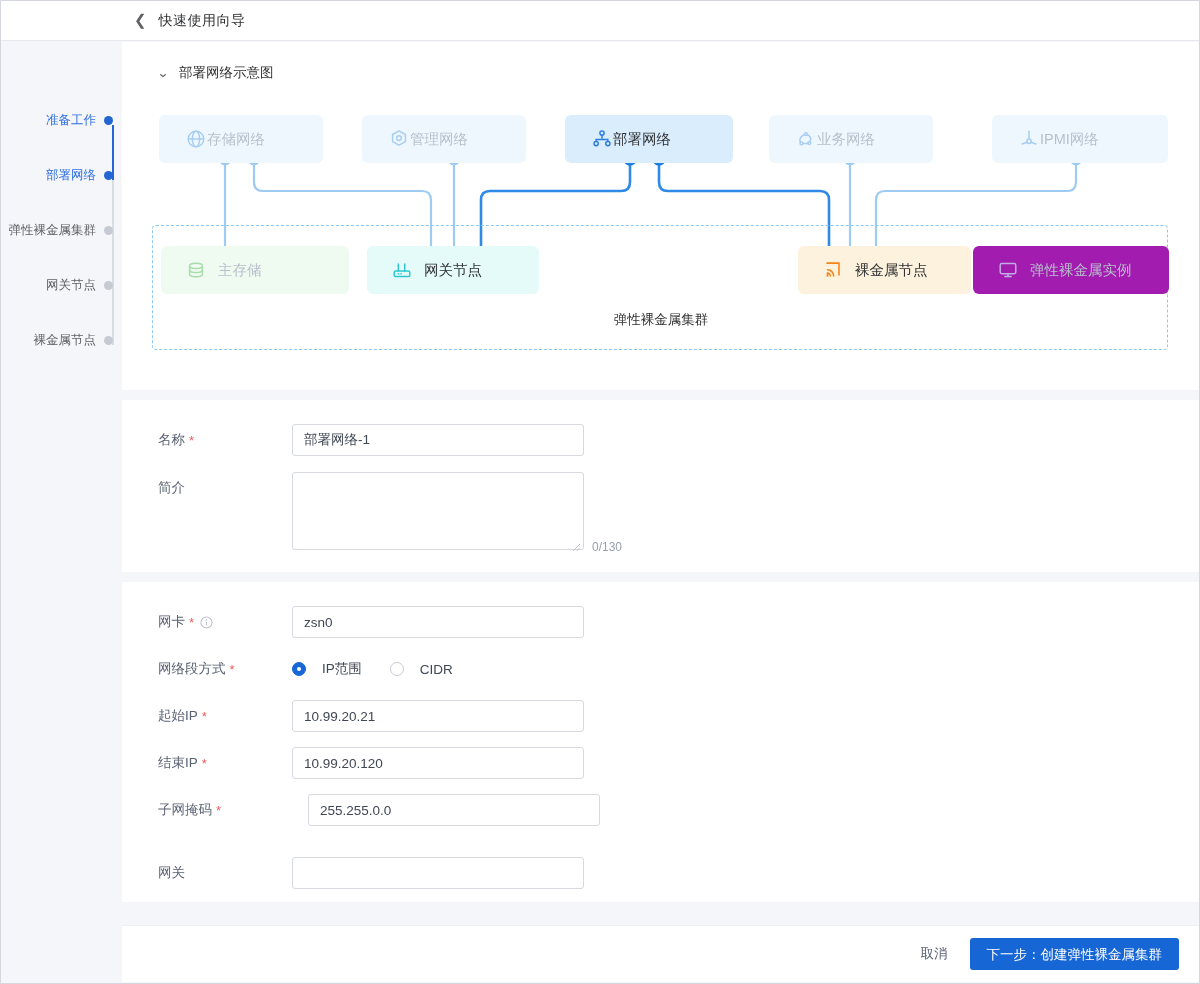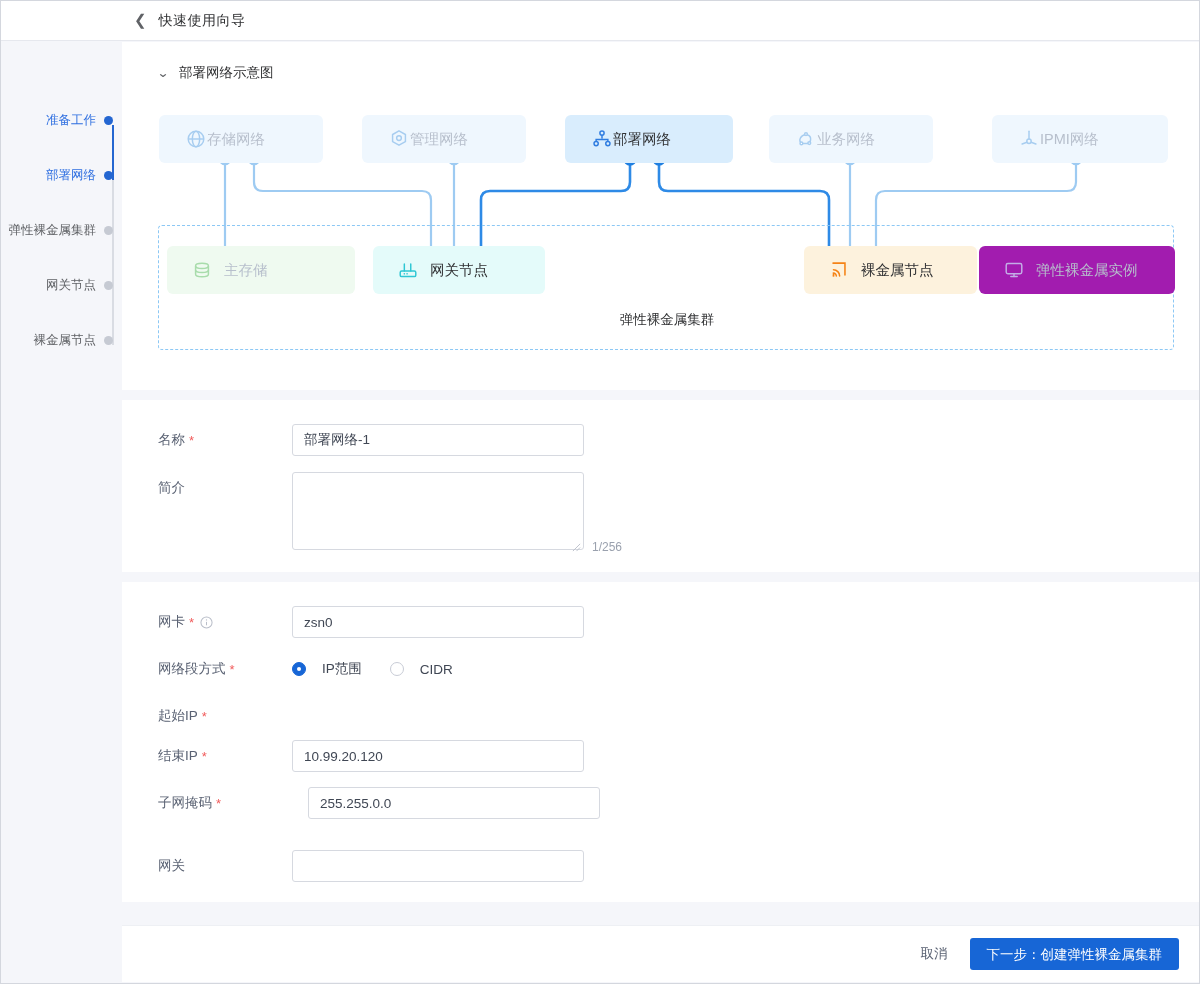--- a/index.html
+++ b/index.html
@@ -99,21 +99,21 @@
     background: #eff7fe;
     display: flex; align-items: center;
     cursor: pointer;
   }
   .net-card.selected { background: #d9edfd; }
   .net-card .ic { width: 22px; height: 22px; margin-left: 26px; flex:0 0 auto; }
   .net-card .lbl { margin-left: 0; font-size: 14.5px; color: #b7bfcc; white-space: nowrap; }
   .net-card.selected .lbl { color: #303133; }
 
   .cluster-box {
-    position: absolute; left: 7px; top: 123px;
+    position: absolute; left: 1px; top: 123px;
     width: 1016px; height: 125px;
     border: 1.5px dashed #8cc8f5; border-radius: 4px;
   }
   .cluster-caption {
     position: absolute; left: 0; top: 85px; width: 1016px;
     text-align: center; font-size: 13.5px; color: #303133;
   }
   .node-card {
     position: absolute; height: 48px; border-radius: 6px;
     display: flex; align-items: center;
@@ -423,21 +423,21 @@
           <span>简介</span>
         </div>
         <div class="fctrl">
           <div class="ta-wrap">
             <textarea class="ta" style=""></textarea>
             <svg class="ta-grip" viewBox="0 0 10 10">
               <line x1="9" y1="1" x2="1" y2="9" stroke="#b9bec9" stroke-width="1"></line>
               <line x1="9" y1="5" x2="5" y2="9" stroke="#b9bec9" stroke-width="1"></line>
             </svg>
           </div>
-          <span class="counter">1/256</span>
+          <span class="counter">0/130</span>
         </div>
       </div>
     </div>
 
     <div class="panel panel-form2">
       <div class="frow" style="margin-bottom:15px;">
         <div class="flabel">
           <span>网卡</span>
           <span class="req">*</span>
           <span class="info-ic">
@@ -468,20 +468,23 @@
             <span class="rlabel">CIDR</span>
           </label>
         </div>
       </div>
 
       <div class="frow" style="margin-bottom:15px;">
         <div class="flabel">
           <span>起始IP</span>
           <span class="req">*</span>
         </div>
+        <div class="fctrl">
+          <input class="inp" value="10.99.20.21" style="">
+        </div>
       </div>
 
       <div class="frow" style="margin-bottom:15px;">
         <div class="flabel">
           <span>结束IP</span>
           <span class="req">*</span>
         </div>
         <div class="fctrl">
           <input class="inp" value="10.99.20.120" style="">
         </div>

